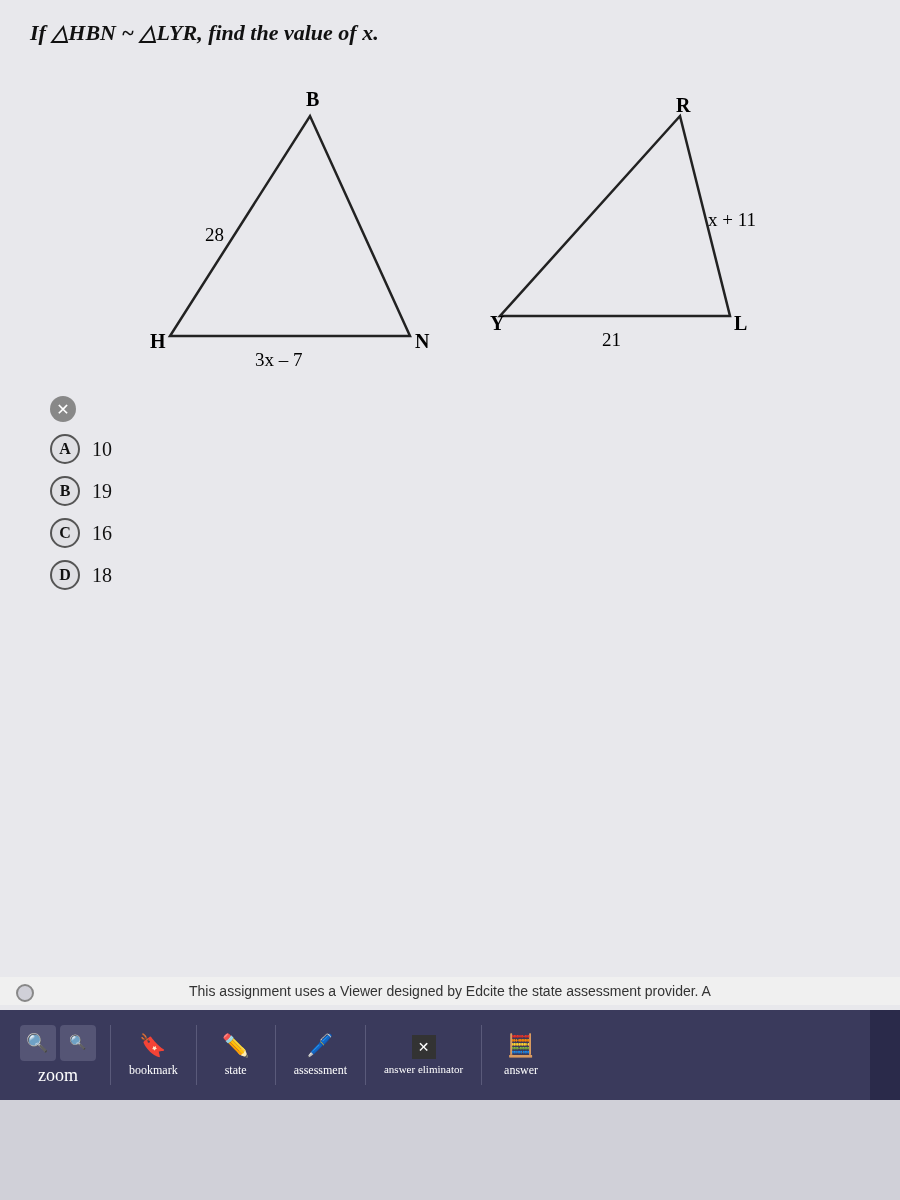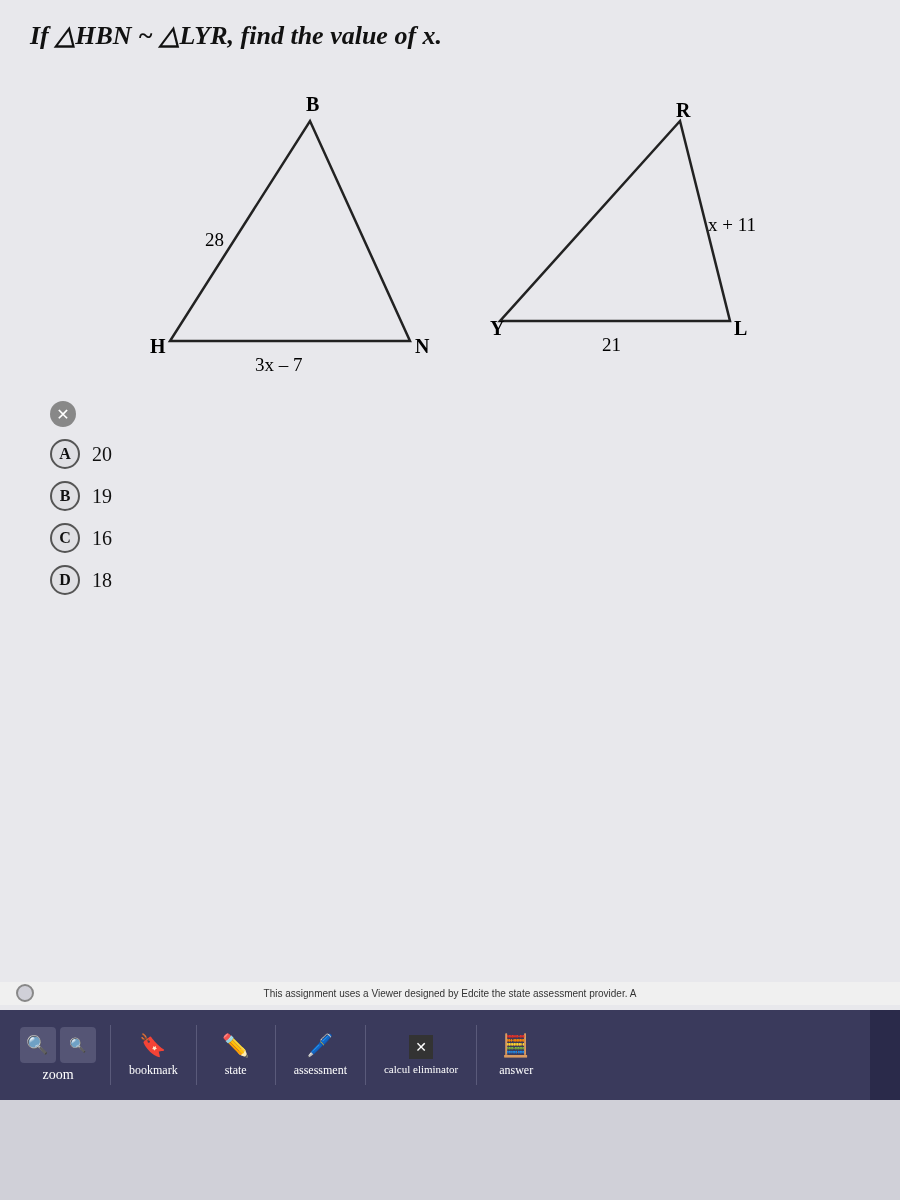--- a/index.html
+++ b/index.html
@@ -12,21 +12,21 @@
       position: relative;
     }
     .main-content {
       background: #e8e8ec;
       margin: 0;
       padding: 20px 30px 10px 30px;
       min-height: 1100px;
       position: relative;
     }
     .question-title {
-      font-size: 26px;
+      font-size: 22px;
       font-weight: bold;
       margin-bottom: 20px;
       color: #111;
       font-style: italic;
     }
     .triangles-area {
       display: flex;
       align-items: flex-end;
       margin: 10px 0 30px 60px;
       gap: 40px;
@@ -106,21 +106,21 @@
       border-radius: 4px;
       display: flex;
       align-items: center;
       justify-content: center;
       color: white;
       font-size: 18px;
       cursor: pointer;
     }
     .zoom-label {
       color: white;
-      font-size: 14px;
+      font-size: 18px;
       text-align: center;
       margin-top: 4px;
     }
     .zoom-group {
       display: flex;
       flex-direction: column;
       align-items: center;
       padding: 0 10px;
     }
     .zoom-row {
@@ -133,21 +133,21 @@
       background: #5a5a7a;
       margin: 0 4px;
     }
     .footer-text {
       position: absolute;
       bottom: 95px;
       left: 0;
       right: 0;
       background: #f0f0f0;
       padding: 6px 20px;
-      font-size: 10px;
+      font-size: 14px;
       color: #333;
       text-align: center;
       font-family: Arial, sans-serif;
     }
     .answer-eliminator-x {
       width: 24px;
       height: 24px;
       background: #333;
       display: inline-flex;
       align-items: center;
@@ -206,21 +206,21 @@
   </div>
 
   <div style="margin-left: 20px; margin-bottom: 10px;">
     <div class="x-icon-circle">✕</div>
   </div>
 
   <div class="answers-area">
 
     <div class="answer-option">
       <div class="answer-circle">A</div>
-      <span>20</span>
+      <span>10</span>
     </div>
 
     <div class="answer-option">
       <div class="answer-circle">B</div>
       <span>19</span>
     </div>
 
     <div class="answer-option">
       <div class="answer-circle">C</div>
       <span>16</span>
@@ -265,21 +265,21 @@
 
     <div class="tool-item">
       <div class="tool-icon">🖊️</div>
       <span>assessment</span>
     </div>
 
     <div class="divider"></div>
 
     <div class="tool-item" style="min-width:90px;">
       <div class="answer-eliminator-x">✕</div>
-      <span style="font-size:11px; text-align:center;">calcul eliminator</span>
+      <span style="font-size:11px; text-align:center;">answer eliminator</span>
     </div>
 
     <div class="divider"></div>
 
     <div class="tool-item">
       <div class="tool-icon">🧮</div>
       <span>answer</span>
     </div>
 
     <div class="toolbar-right-edge"></div>

